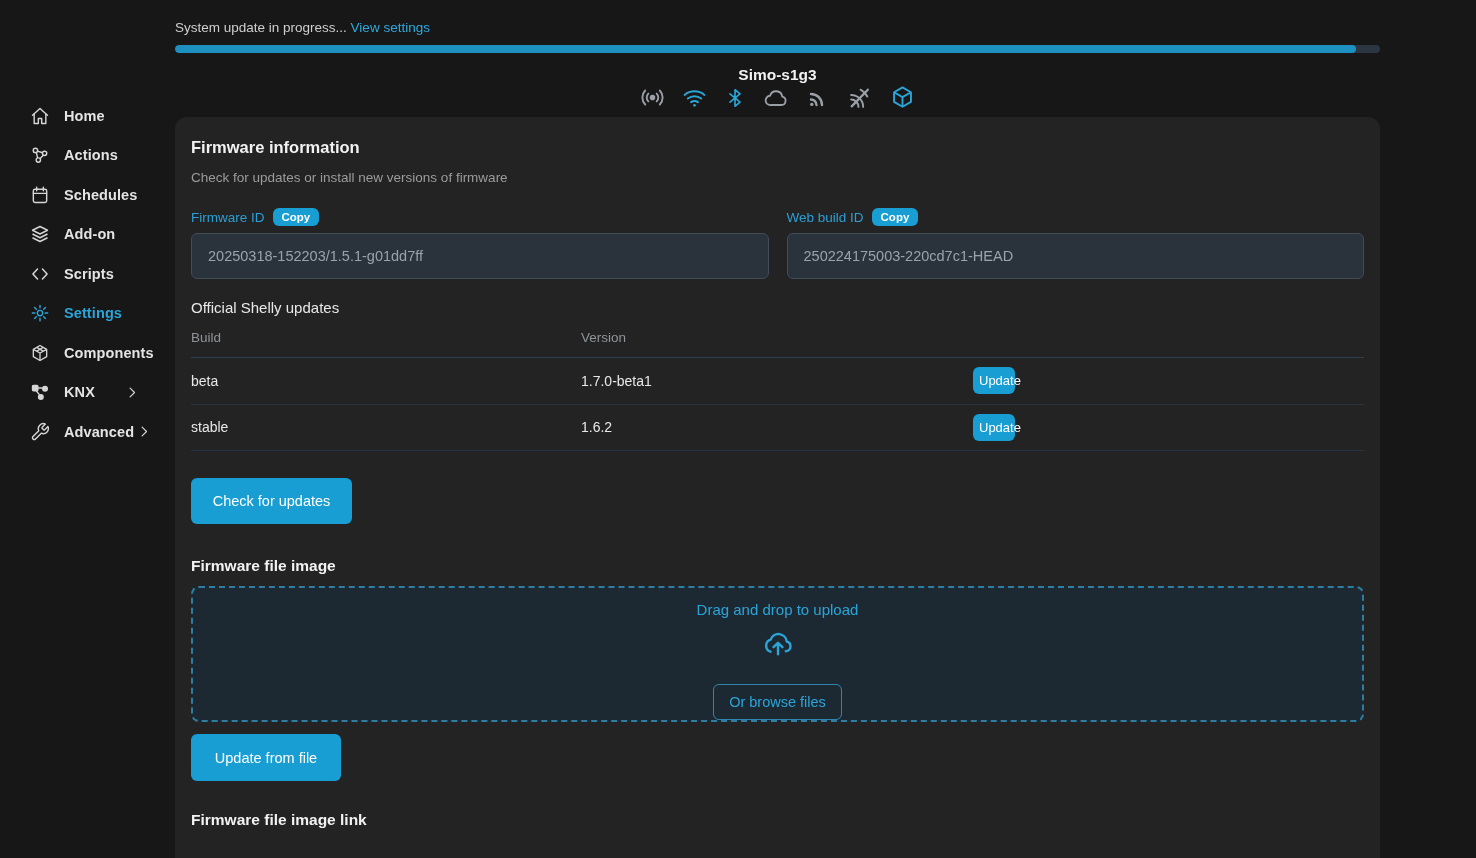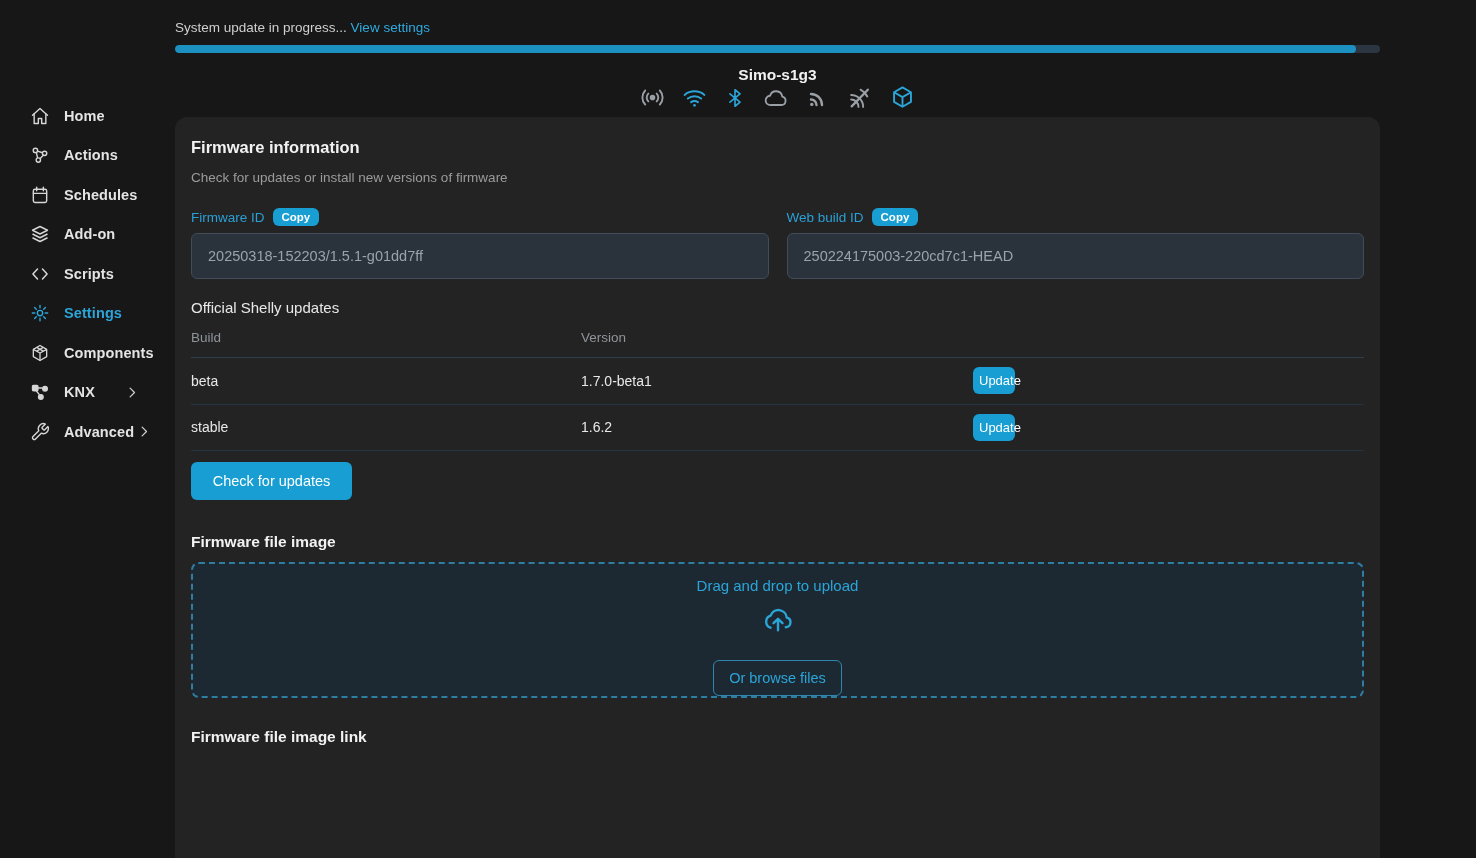--- a/index.html
+++ b/index.html
@@ -35,21 +35,21 @@
   .field { flex:1; }
   .field-label-row { display:flex; align-items:center; }
   .field-label { color:#2b9fd6; font-size:13.5px; }
   .copy-badge { background:#189ed2; color:#fff; font-size:11.5px; font-weight:700; padding:3px 9px; border-radius:6px; margin-left:8px; cursor:pointer; border:none; font-family:inherit;text-align:center; }
   .id-box { margin-top:7px; height:46px; background:#2a323c; border:1px solid #414c59; border-radius:6px; display:flex; align-items:center; padding:0 16px; color:#9aa2ab; font-size:14.5px; }
   .section-title { margin-top:20px; font-size:15px; font-weight:400; color:#e8e8e8; }
   .t-head { display:grid; grid-template-columns:390px 392px 1fr; color:#8f9499; font-size:13.5px; padding:14px 0 12px 0; border-bottom:1px solid #2e3e4b; }
   .t-row { display:grid; grid-template-columns:390px 392px 1fr; align-items:center; height:46.5px; border-bottom:1px solid #263340; font-size:14px; color:#e8e8e8; }
   .btn-update { width:42px; height:27px; background:#189ed2; color:#fff; border:none; border-radius:6px; font-size:13px; font-family:inherit; cursor:pointer; justify-self:start; }
   .btn-primary { background:#189ed2; color:#fff; border:none; border-radius:6px; font-size:14.5px; font-family:inherit; cursor:pointer; }
-  .btn-check { margin-top:11px; width:161px; height:38px; }
+  .btn-check { margin-top:27px; width:161px; height:46px; }
   .h3 { font-size:15.5px; font-weight:700; color:#f2f2f2; }
   .fw-file-title { margin-top:33px; }
   .dropzone { margin-top:11px; height:136px; background:#1c2933; border:2px dashed #2f7ea1; border-radius:8px; display:flex; flex-direction:column; align-items:center; padding-top:13px; }
   .drop-text { color:#2ba5d8; font-size:15px; }
   .drop-cloud { margin-top:7px; }
   .btn-browse { margin-top:23px; background:transparent; border:1px solid #2f86ad; color:#2ba5d8; font-size:14.5px; padding:9px 15px; border-radius:6px; font-family:inherit; cursor:pointer; }
   .btn-file { margin-top:12px; width:150px; height:47px; }
   .fw-link-title { margin-top:30px; }
 </style>
 </head>
@@ -237,18 +237,19 @@
 
       <div class="dropzone">
         <div class="drop-text">Drag and drop to upload</div>
         <svg class="drop-cloud" width="48" height="48" viewBox="0 0 24 24" fill="none" stroke="#2ba5d8" stroke-width="1.6" stroke-linecap="round" stroke-linejoin="round">
             <path d="M17.2 17.5a3.3 3.3 0 0 0 .6-6.5 5.5 5.5 0 0 0-10.7-1.2A4.2 4.2 0 0 0 7 17.8"></path>
             <path d="M12 19.5v-7M9 14.8l3-2.9 3 2.9"></path>
           </svg>
         <button class="btn-browse">Or browse files</button>
       </div>
 
+      <button class="btn-primary btn-file">Update from file</button>
 
       <div class="h3 fw-link-title">Firmware file image link</div>
       
     </section>
   </div>
 </div>
 
 </body></html>

